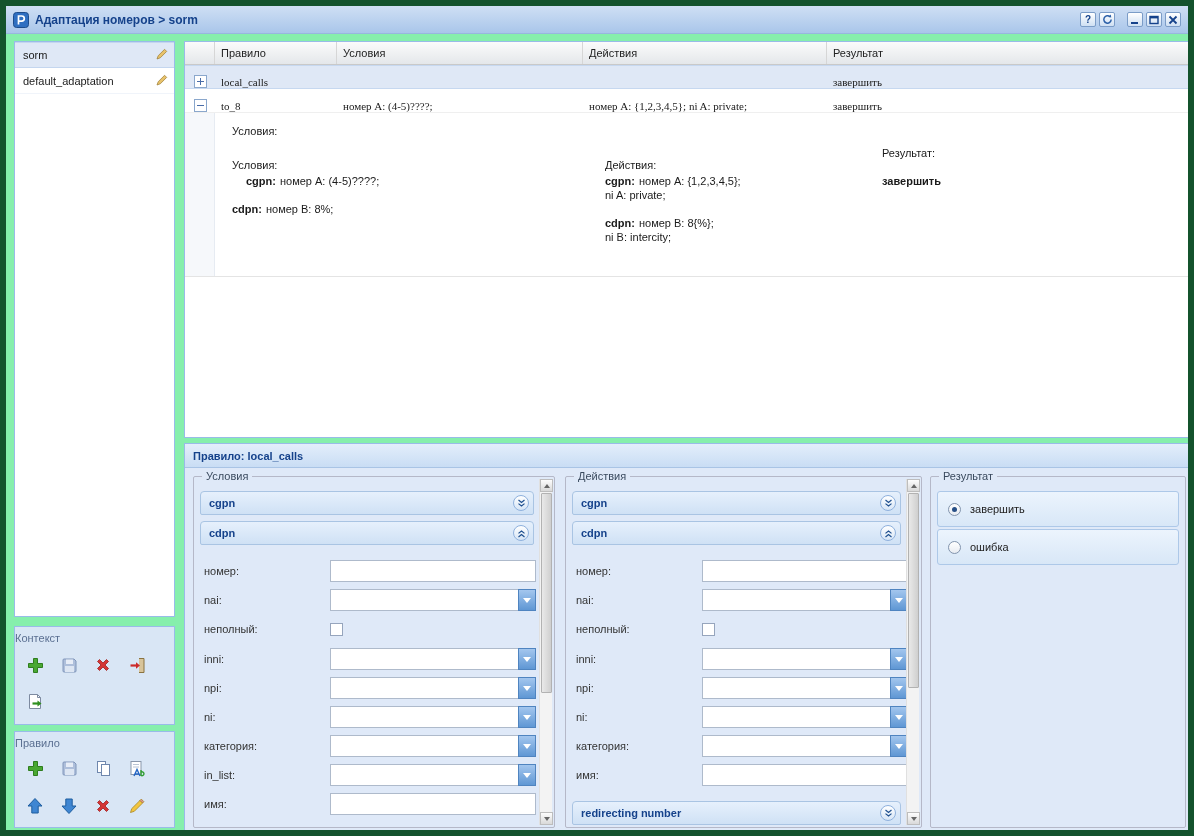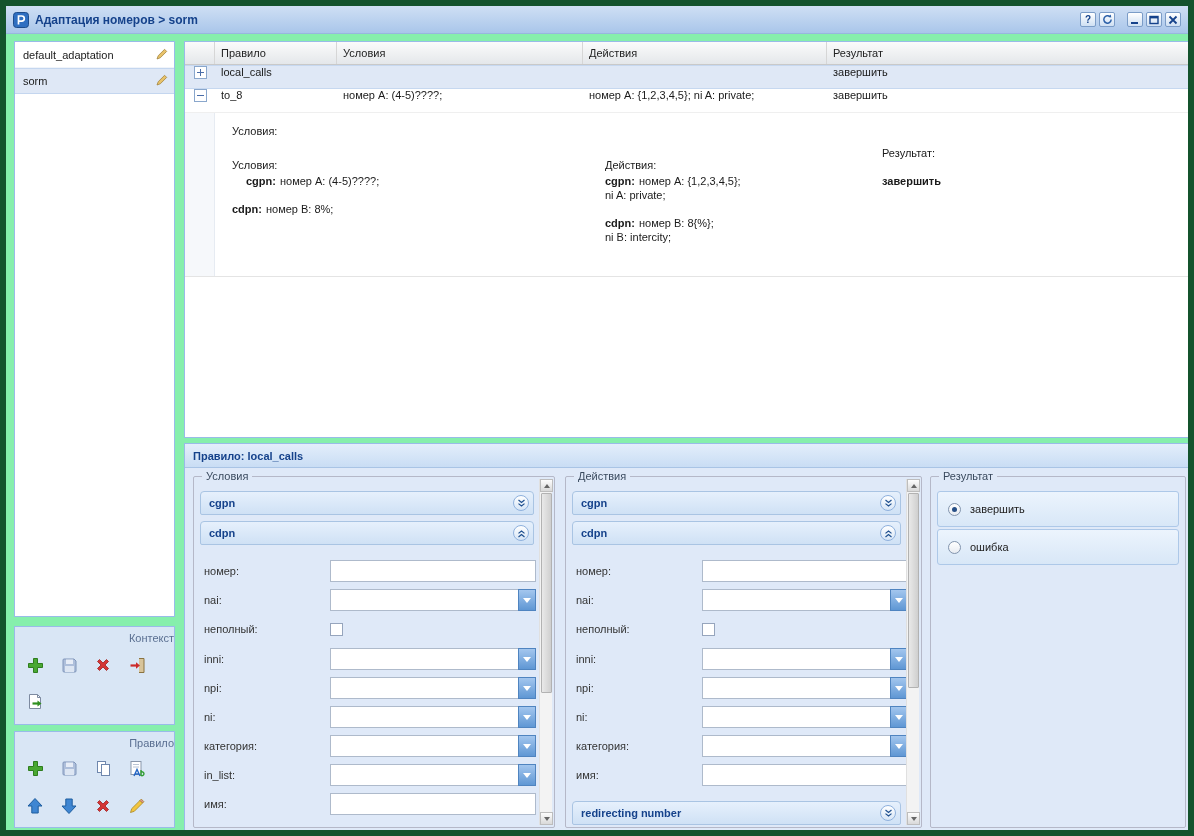--- a/index.html
+++ b/index.html
@@ -26,33 +26,33 @@
   .list-panel { position:absolute; left:8px; top:35px; width:161px; height:576px;
                 background:#fff; border:1px solid #99bbe8; }
   .list-item { height:26px; display:flex; align-items:center; padding:0 6px 0 8px;
                border-bottom:1px solid #f0f4fa; cursor:pointer; }
   .list-item .lbl { flex:1; color:#1a1a1a; }
   .list-item.selected { background:#dfe8f6; border-top:1px solid #c4d6ef; border-bottom:1px solid #c4d6ef; }
 
   
   .group-panel { position:absolute; left:8px; width:161px; background:#d9e6f5;
                  border:1px solid #99bbe8; }
-  .group-title { text-align:right; padding-top:5px; color:#5a6f91; }
+  .group-title { text-align:left; padding-top:5px; color:#5a6f91; }
   .tool-row { position:absolute; left:8px; display:flex; gap:10px; }
   .toolbtn { width:24px; height:24px; display:inline-flex; align-items:center;
              justify-content:center; cursor:pointer; border-radius:2px; }
 
   
   .grid-panel { position:absolute; left:178px; top:35px; width:1009px; height:397px;
                 background:#fff; border:1px solid #99bbe8; overflow:hidden; }
   .grid-header { display:flex; height:23px; background:linear-gradient(#fbfbfb,#e4e7ea);
                  border-bottom:1px solid #c9c9c9; }
   .gh { border-right:1px solid #d6d6d6; padding:5px 0 0 6px; color:#222; overflow:hidden; white-space:nowrap; }
   .c0 { width:30px; } .c1 { width:122px; } .c2 { width:246px; } .c3 { width:244px; } .c4 { flex:1; }
-  .grid-row { display:flex; height:24px; align-items:flex-start; border-bottom:1px solid #efefef; cursor:pointer; }
+  .grid-row { display:flex; height:24px; align-items:flex-end; border-bottom:1px solid #efefef; cursor:pointer;font-family:Liberation Serif, serif; }
   .grid-row.selected { background:#dfe8f6; border-top:1px solid #c6d8f0; border-bottom:1px solid #c6d8f0; }
   .gc { padding-left:6px; color:#1a1a1a; overflow:hidden; white-space:nowrap; }
   .expander-cell { display:flex; align-items:center; justify-content:center; }
   .grid-detail { position:relative; height:164px; border-bottom:1px solid #e4e4e4; background:#fff; }
   .detail-strip { position:absolute; left:0; top:0; width:30px; height:100%;
                   background:#f6f8fb; border-right:1px solid #e6ebf2; }
   .dtext { position:absolute; white-space:nowrap; color:#1a1a1a; }
   .bk { font-weight:bold; margin-right:4px; }
 
   
@@ -143,30 +143,30 @@
       </span>
       <span class="winbtn">
         <svg width="10" height="10" viewBox="0 0 10 10">
             <path d="M1.5 1.5 L8.5 8.5 M8.5 1.5 L1.5 8.5" stroke="#15428b" stroke-width="1.8"></path>
           </svg>
       </span>
     </span>
   </div>
 
   <div class="list-panel">
-    <div class="list-item">
-      <span class="lbl">default_adaptation</span>
+    <div class="list-item selected">
+      <span class="lbl">sorm</span>
       <span>
         <svg width="12" height="12" viewBox="0 0 12 12">
             <path d="M1 11 l1.2-3.3 L8.6 1.3 l2.1 2.1 -6.4 6.4 z" fill="#e8c26a" stroke="#9a7a30" stroke-width="0.7"></path>
           </svg>
       </span>
     </div>
-    <div class="list-item selected">
-      <span class="lbl">sorm</span>
+    <div class="list-item">
+      <span class="lbl">default_adaptation</span>
       <span>
         <svg width="12" height="12" viewBox="0 0 12 12">
             <path d="M1 11 l1.2-3.3 L8.6 1.3 l2.1 2.1 -6.4 6.4 z" fill="#e8c26a" stroke="#9a7a30" stroke-width="0.7"></path>
           </svg>
       </span>
     </div>
   </div>
 
   <div class="group-panel" style="top:620px;height:99px;">
     <div class="group-title">Контекст</div>

